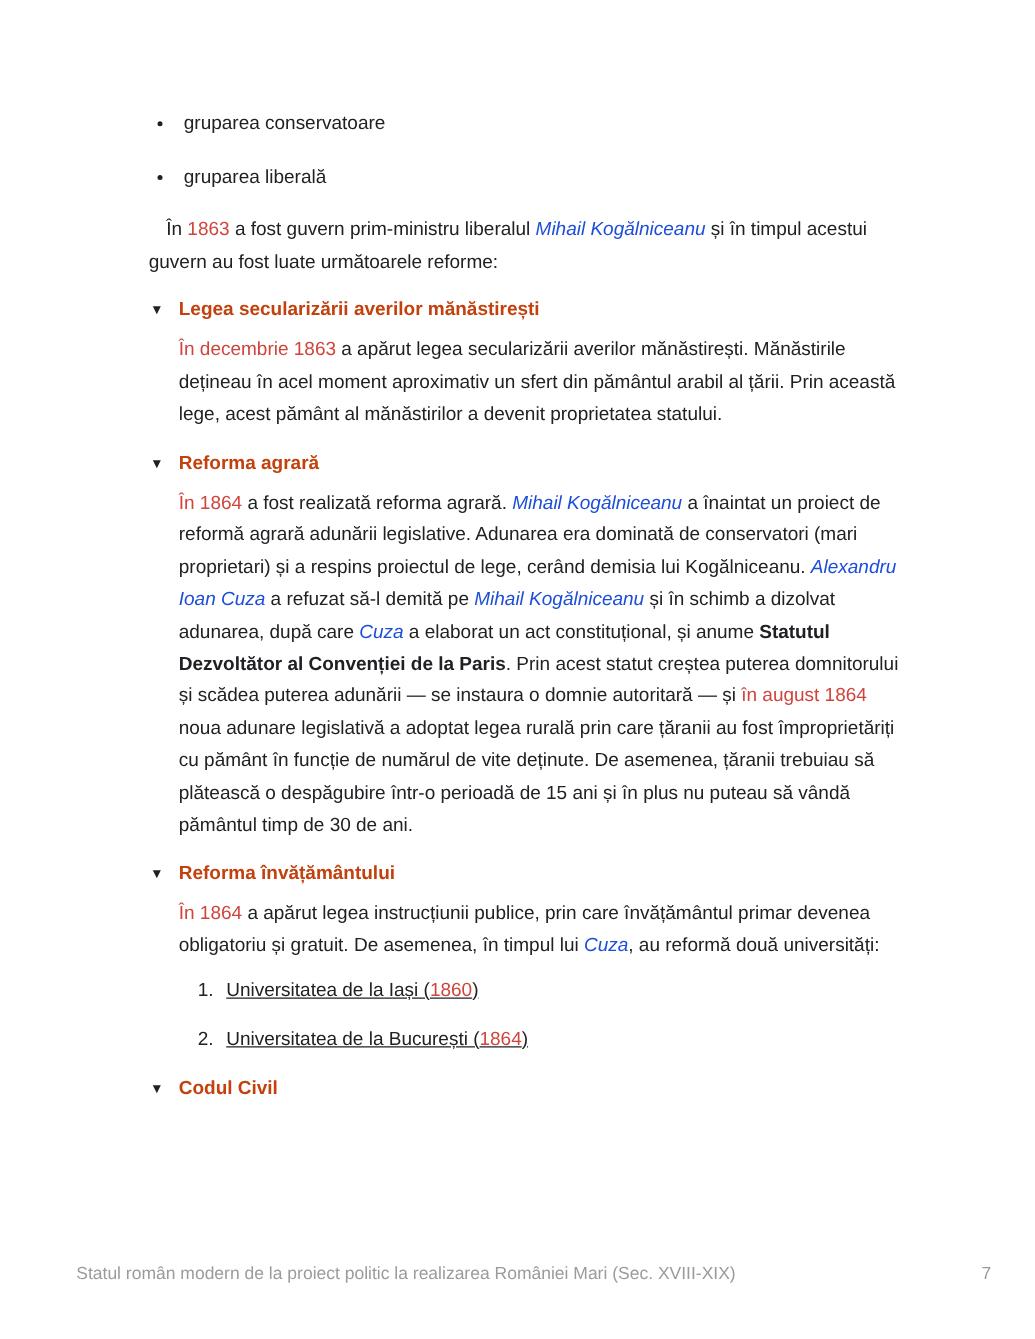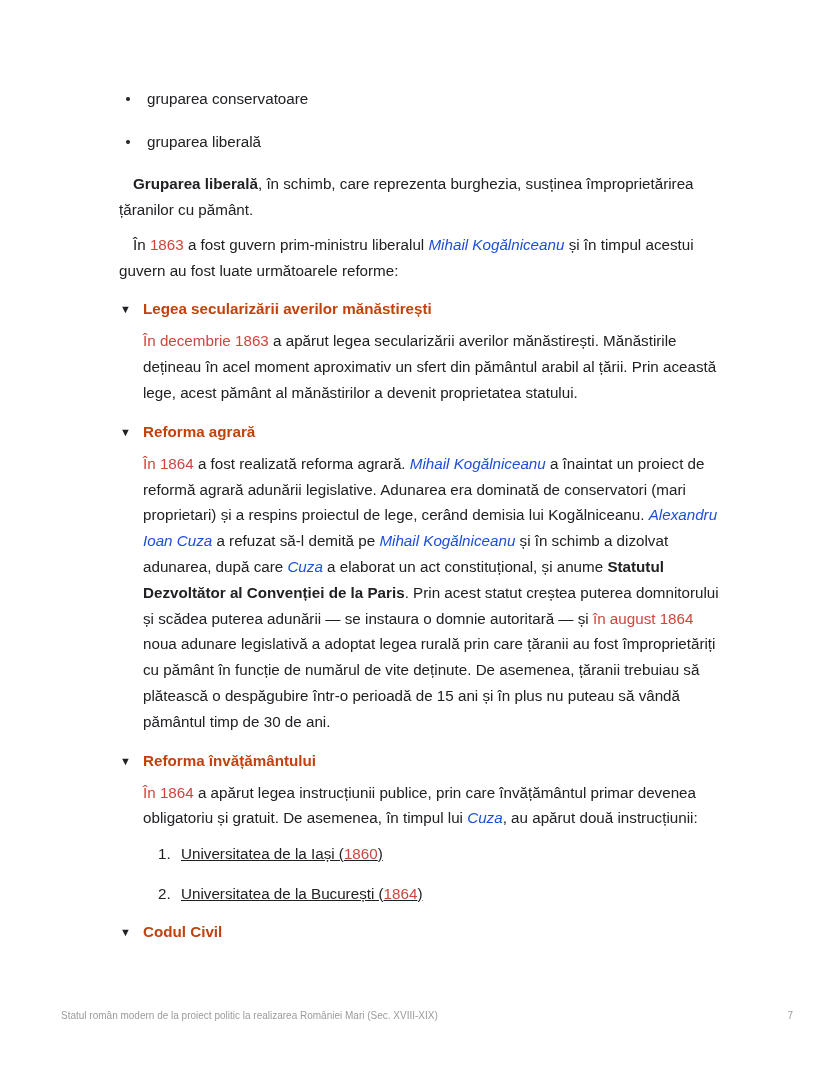--- a/index.html
+++ b/index.html
@@ -110,58 +110,57 @@
   .blue { color: #1d4ed8; font-style: italic; }
   
   .footer {
     position: absolute;
     left: 48px;
     top: 1010px;
     width: 732px;
     display: flex;
     justify-content: space-between;
     align-items: center;
-    font-size: 10px;
+    font-size: 14px;
     color: #9b9b9b;
   }
   .footer .fnum { color: #9b9b9b; }
 </style>
 </head>
 <body>
 
 <div class="page">
   <div class="content">
 
     <ul class="bullets">
       <li><span>gruparea conservatoare</span></li>
       <li><span>gruparea liberală</span></li>
     </ul>
 
 
-    <p class="para tight"><span class="b">Gruparea liberală</span><span>, în schimb, care reprezenta burghezia, susținea împroprietărirea țăranilor cu pământ.</span></p>
 
     <p class="para tight"><span>În </span><span class="red">1863</span><span> a fost guvern prim-ministru liberalul </span><span class="blue">Mihail Kogălniceanu</span><span> și în timpul acestui guvern au fost luate următoarele reforme:</span></p>
 
     <div class="sect-head">
       <span class="tri">▼</span>
       <span class="htxt">Legea secularizării averilor mănăstirești</span>
     </div>
     <p class="sect-body"><span class="red">În decembrie 1863</span><span> a apărut legea secularizării averilor mănăstirești. Mănăstirile dețineau în acel moment aproximativ un sfert din pământul arabil al țării. Prin această lege, acest pământ al mănăstirilor a devenit proprietatea statului.</span></p>
 
     <div class="sect-head">
       <span class="tri">▼</span>
       <span class="htxt">Reforma agrară</span>
     </div>
     <p class="sect-body"><span class="red">În 1864</span><span> a fost realizată reforma agrară. </span><span class="blue">Mihail Kogălniceanu</span><span> a înaintat un proiect de reformă agrară adunării legislative. Adunarea era dominată de conservatori (mari proprietari) și a respins proiectul de lege, cerând demisia lui Kogălniceanu. </span><span class="blue">Alexandru Ioan Cuza</span><span> a refuzat să-l demită pe </span><span class="blue">Mihail Kogălniceanu</span><span> și în schimb a dizolvat adunarea, după care </span><span class="blue">Cuza</span><span> a elaborat un act constituțional, și anume </span><span class="b">Statutul Dezvoltător al Convenției de la Paris</span><span>. Prin acest statut creștea puterea domnitorului și scădea puterea adunării — se instaura o domnie autoritară — și </span><span class="red">în august 1864</span><span> noua adunare legislativă a adoptat legea rurală prin care țăranii au fost împroprietăriți cu pământ în funcție de numărul de vite deținute. De asemenea, țăranii trebuiau să plătească o despăgubire într-o perioadă de 15 ani și în plus nu puteau să vândă pământul timp de 30 de ani.</span></p>
 
     <div class="sect-head">
       <span class="tri">▼</span>
       <span class="htxt">Reforma învățământului</span>
     </div>
-    <p class="sect-body"><span class="red">În 1864</span><span> a apărut legea instrucțiunii publice, prin care învățământul primar devenea obligatoriu și gratuit. De asemenea, în timpul lui </span><span class="blue">Cuza</span><span>, au apărut două instrucțiunii:</span></p>
+    <p class="sect-body"><span class="red">În 1864</span><span> a apărut legea instrucțiunii publice, prin care învățământul primar devenea obligatoriu și gratuit. De asemenea, în timpul lui </span><span class="blue">Cuza</span><span>, au reformă două universități:</span></p>
 
     <ol class="nums">
       <li><span>Universitatea de la Iași (</span><span class="red">1860</span><span>)</span></li>
       <li><span>Universitatea de la București (</span><span class="red">1864</span><span>)</span></li>
     </ol>
 
     <div class="sect-head">
       <span class="tri">▼</span>
       <span class="htxt">Codul Civil</span>
     </div>

